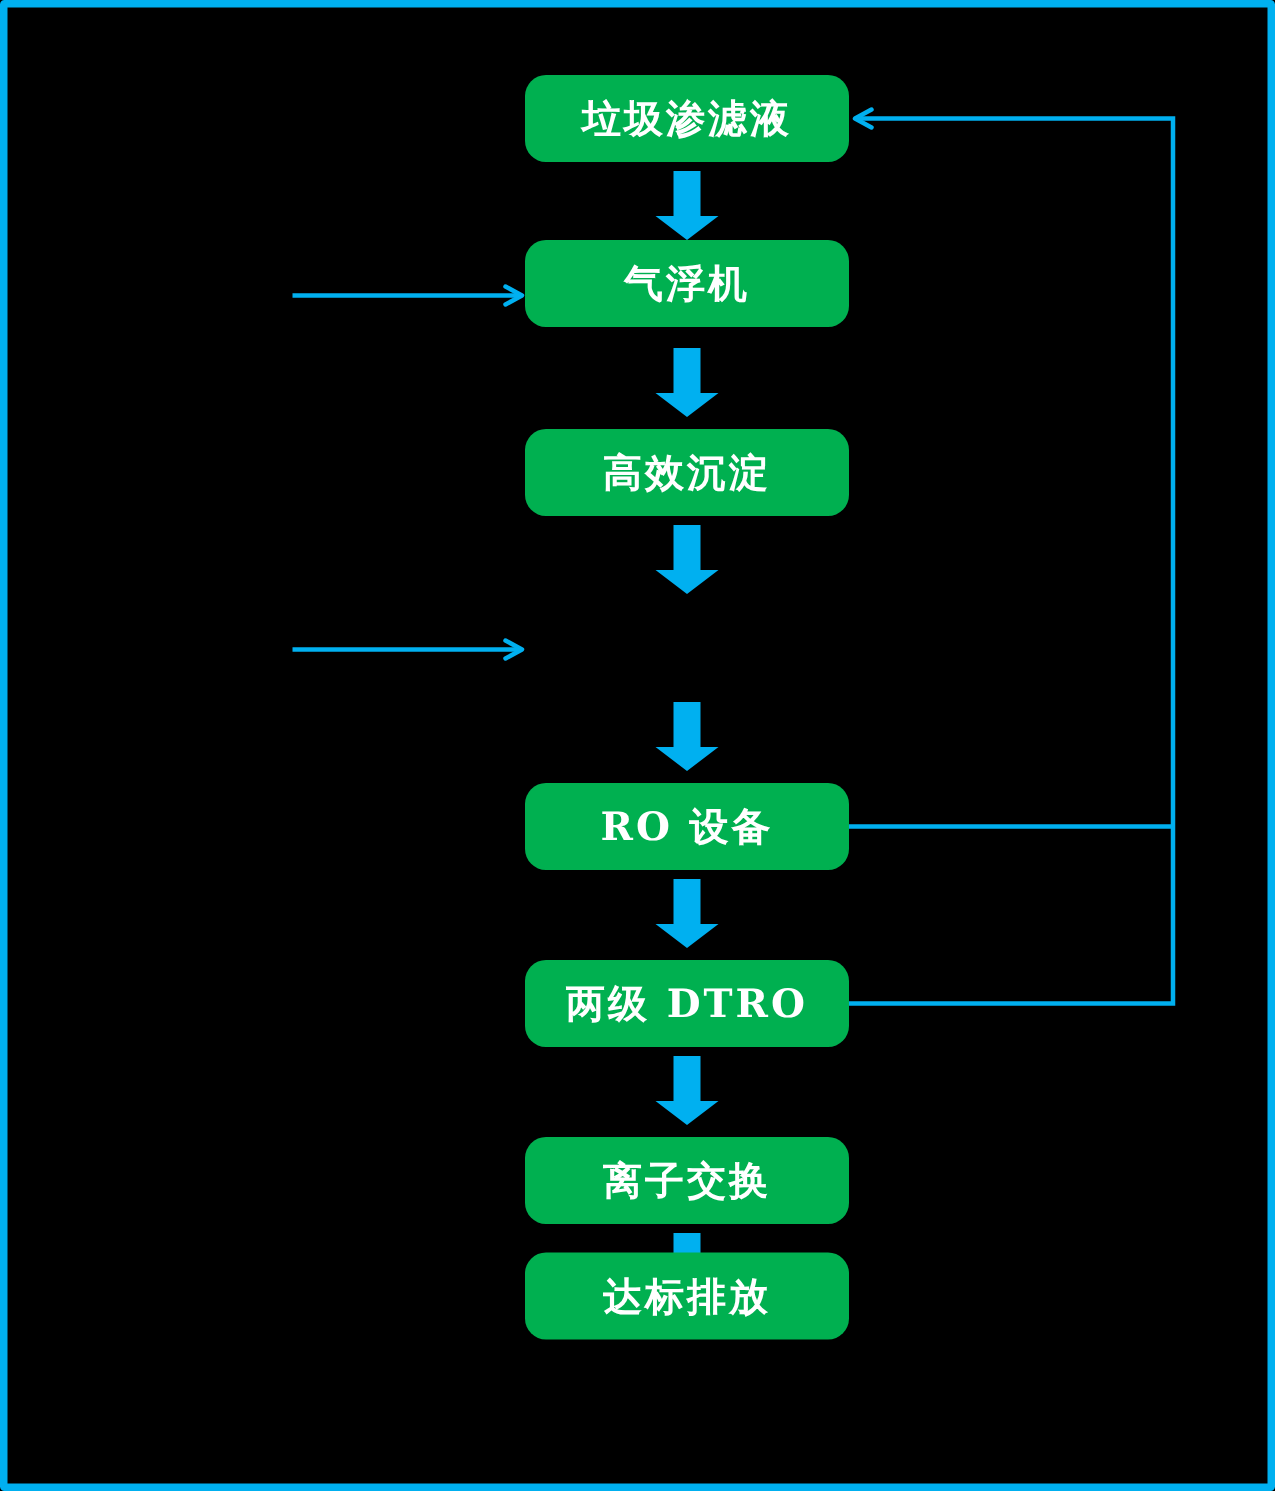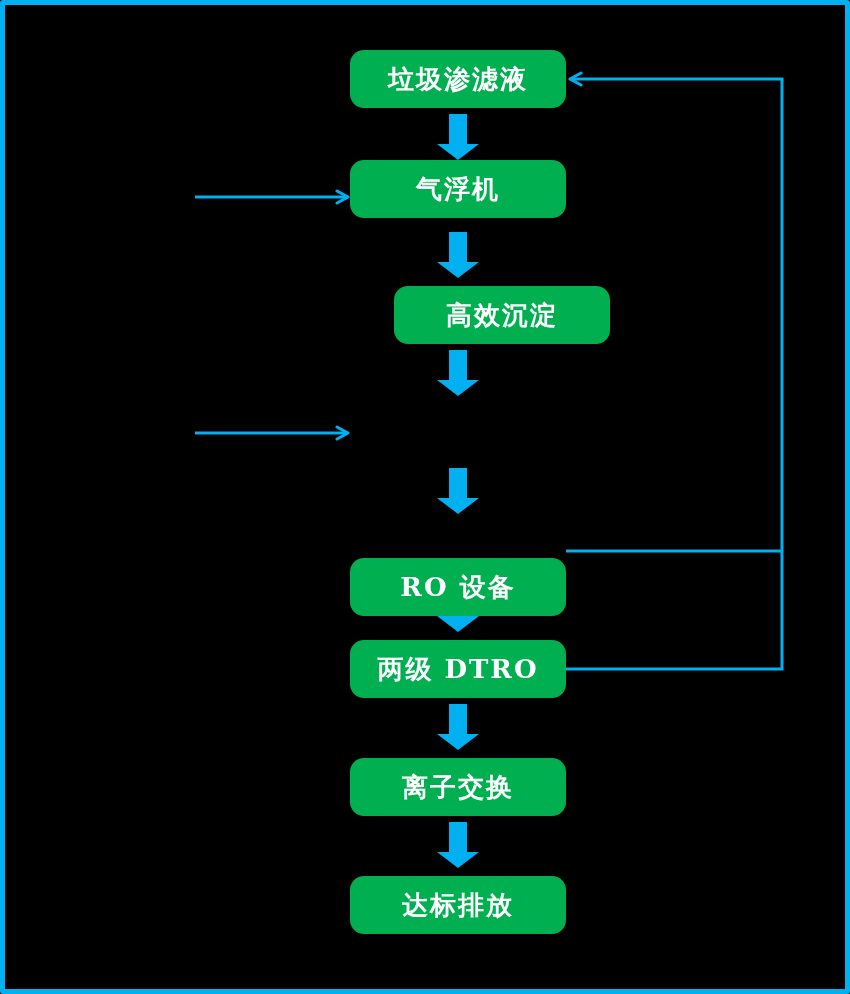--- a/index.html
+++ b/index.html
@@ -40,26 +40,26 @@
     font-size: 26px;
     font-weight: bold;
     letter-spacing: 2px;
     display: flex;
     align-items: center;
     justify-content: center;
     white-space: nowrap;
   }
   .n1 { top: 50px; }
   .n2 { top: 160px; }
-  .n3 { top: 286px; margin-left: 44px; }
+  .n3 { top: 286px; }
   .n4 { top: 404px; }
-  .n5 { top: 522px; margin-top: 36px; }
+  .n5 { top: 522px; }
   .n6 { top: 640px; }
   .n7 { top: 758px; }
-  .n8 { top: 876px; text-align: right; }
+  .n8 { top: 835px; text-align: right; }
 </style>
 </head>
 <body>
 
 <div class="canvas">
 
   <svg class="connectors" viewBox="0 0 850 994" xmlns="http://www.w3.org/2000/svg" aria-hidden="true">
     <defs>
       <marker id="chevron" viewBox="0 0 16 16" refX="14" refY="8" markerWidth="16" markerHeight="16" markerUnits="userSpaceOnUse" orient="auto-start-reverse">
         <path d="M3,2 L14,8 L3,14" fill="none" stroke="#00B0F0" stroke-width="3" stroke-linecap="round" stroke-linejoin="round"></path>

